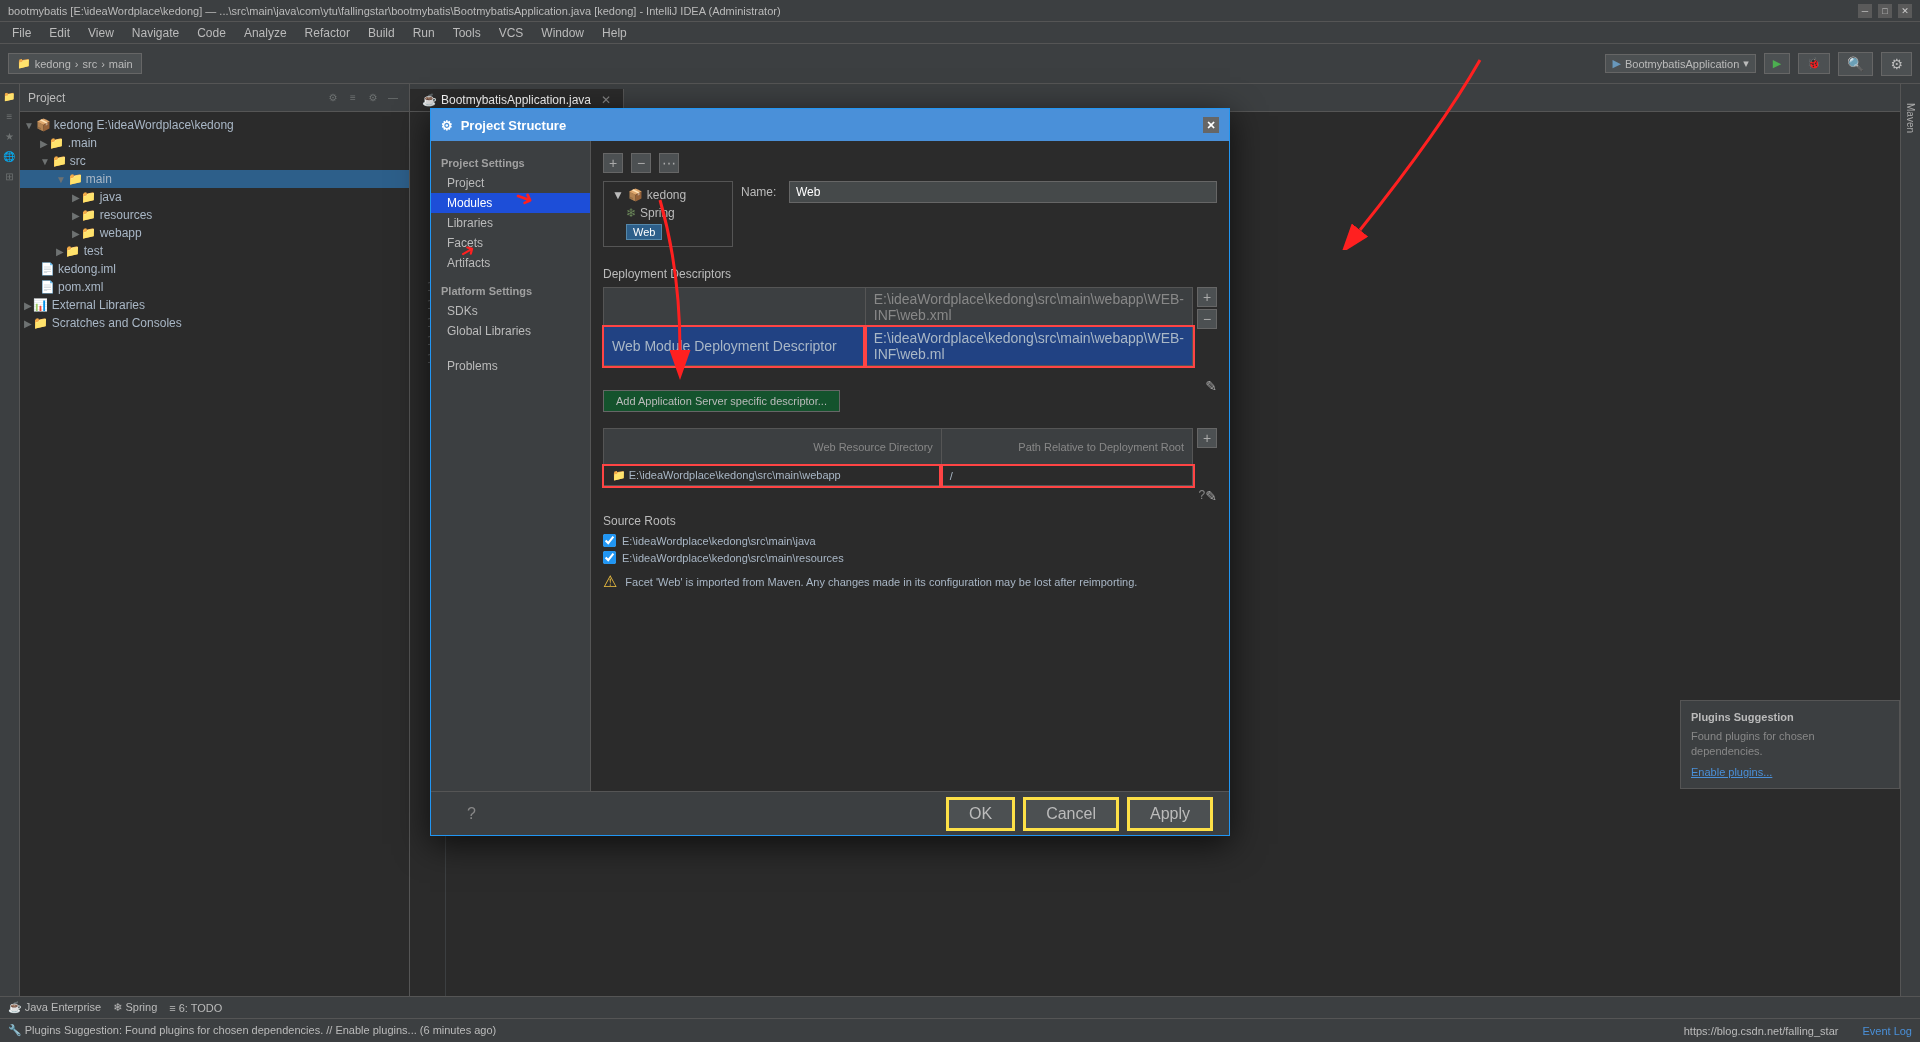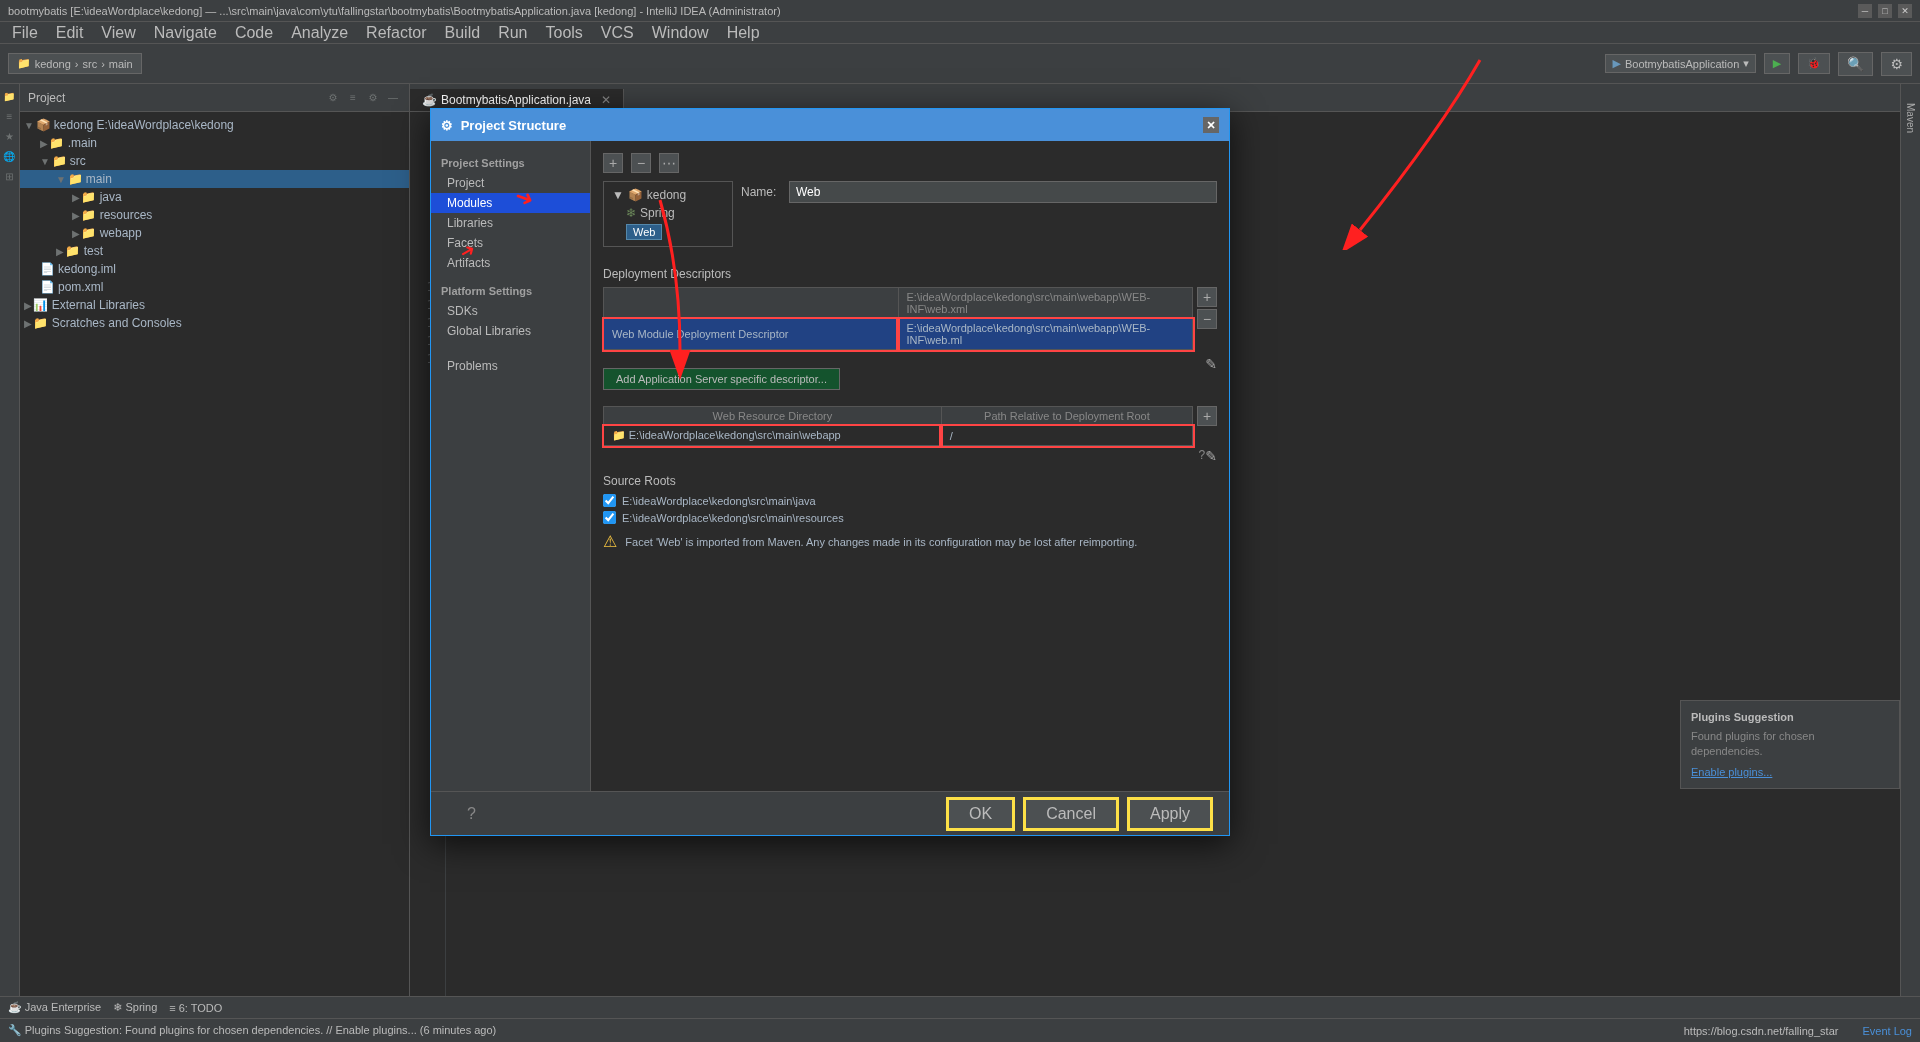--- a/index.html
+++ b/index.html
@@ -37,21 +37,21 @@
       font-size: 9px; color: #ccc; cursor: pointer;
     }
 
     
     #menu-bar {
       height: 22px;
       background: #3c3f41;
       display: flex;
       align-items: center;
       padding: 0 4px;
-      font-size: 16px;
+      font-size: 12px;
       border-bottom: 1px solid #555;
       gap: 2px;
     }
     .menu-item {
       padding: 2px 8px;
       color: #bbbbbb;
       cursor: pointer;
     }
 
     
@@ -331,22 +331,22 @@
       color: #bbbbbb;
       font-size: 12px;
       margin-bottom: 6px;
       margin-top: 4px;
     }
 
     
     #dd-table {
       width: 100%;
       border-collapse: collapse;
-      margin-bottom: 2px;
-      font-size: 11px;
+      margin-bottom: 8px;
+      font-size: 14px;
     }
     #dd-table th {
       background: #3c3f41;
       color: #888;
       border: 1px solid #555;
       padding: 3px 8px;
       text-align: left;
       font-weight: normal;
     }
     #dd-table td {
@@ -396,22 +396,22 @@
     }
     #wrd-table {
       width: 100%;
       border-collapse: collapse;
       font-size: 11px;
     }
     #wrd-table th {
       background: #3c3f41;
       color: #888;
       border: 1px solid #555;
-      padding: 3px 8px;
-      text-align: center;
+      padding: 12px 8px;
+      text-align: right;
       font-weight: normal;
     }
     #wrd-table td {
       border: 1px solid #555;
       padding: 3px 8px;
       color: #a9b7c6;
     }
     .wrd-row-selected td {
       background: transparent;
       outline: 2px solid #ff4444;

